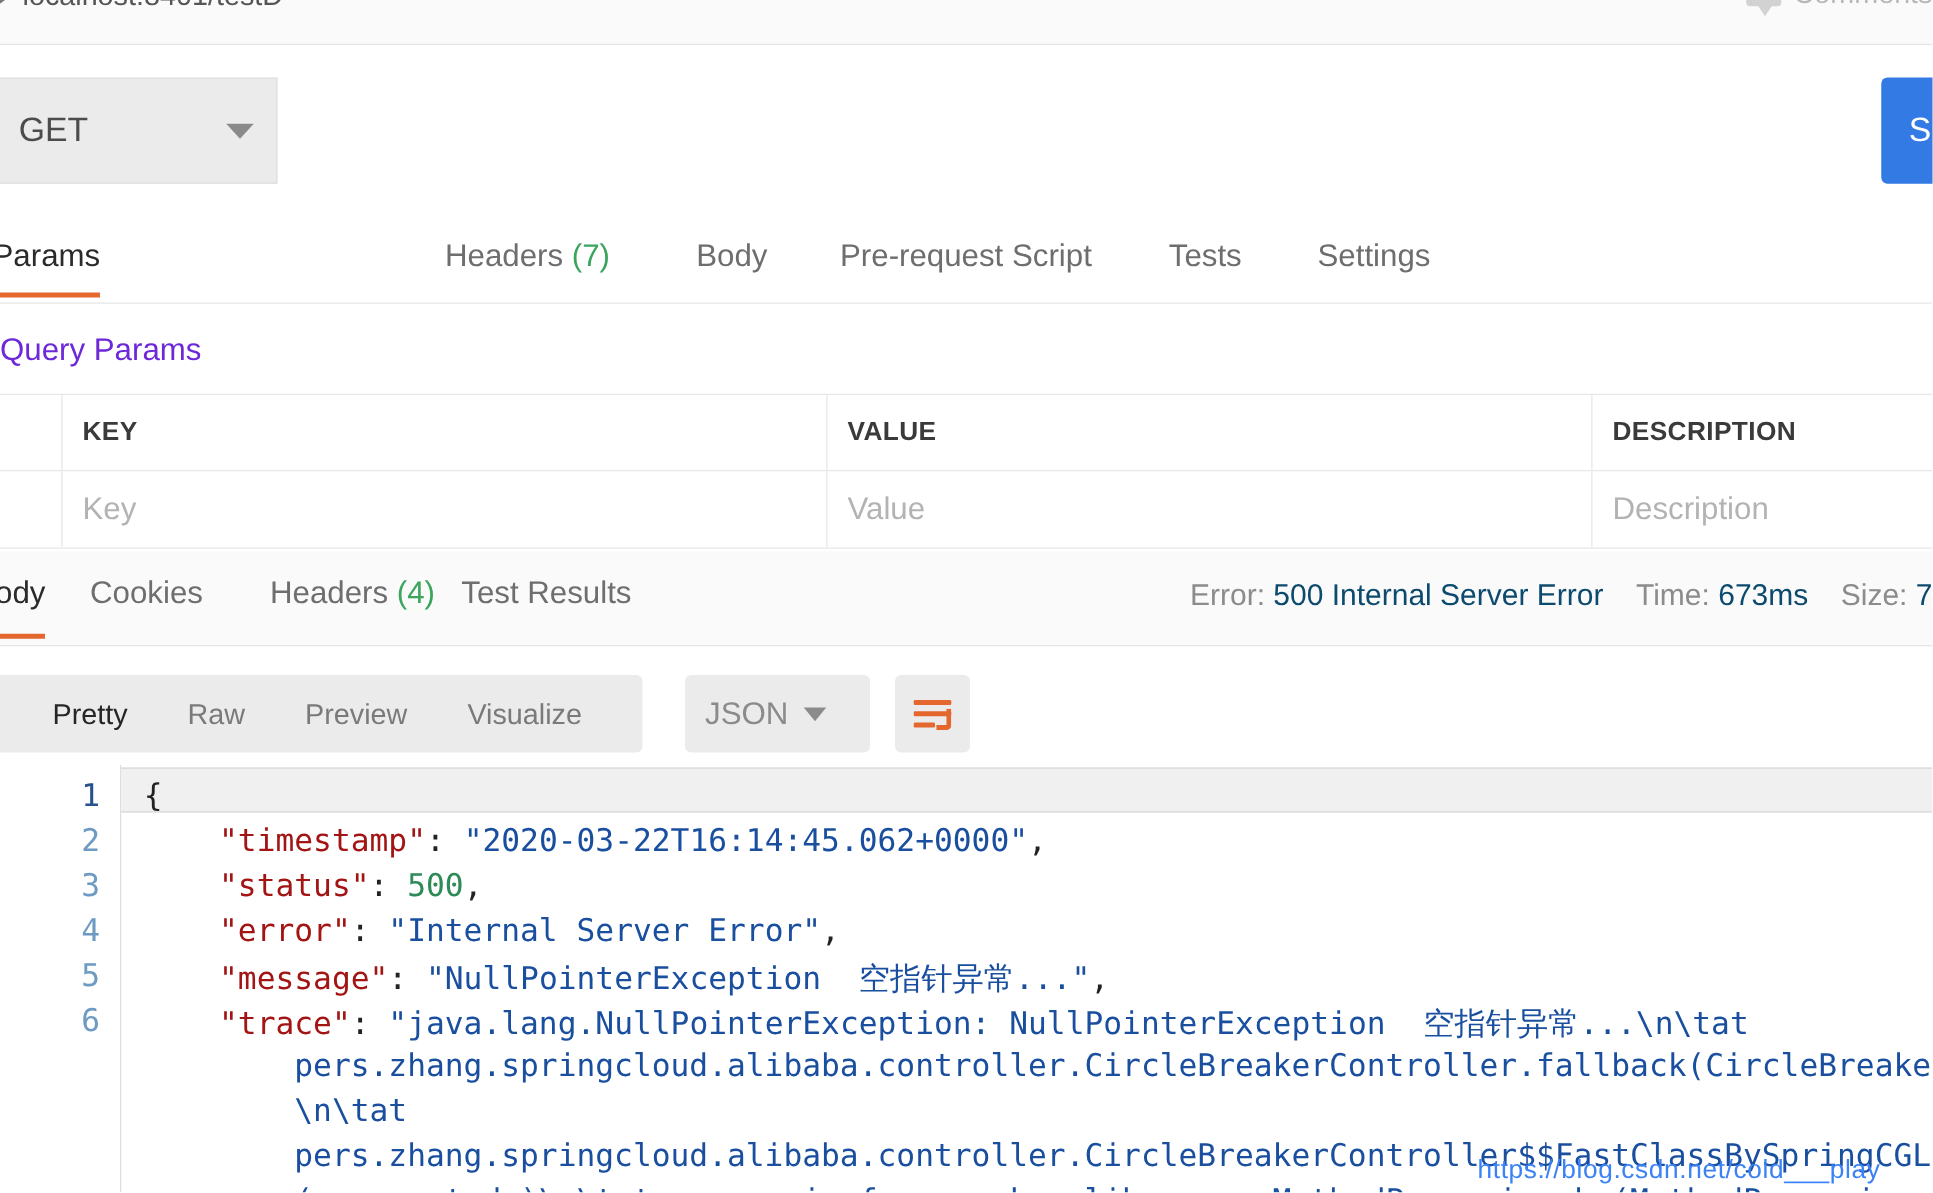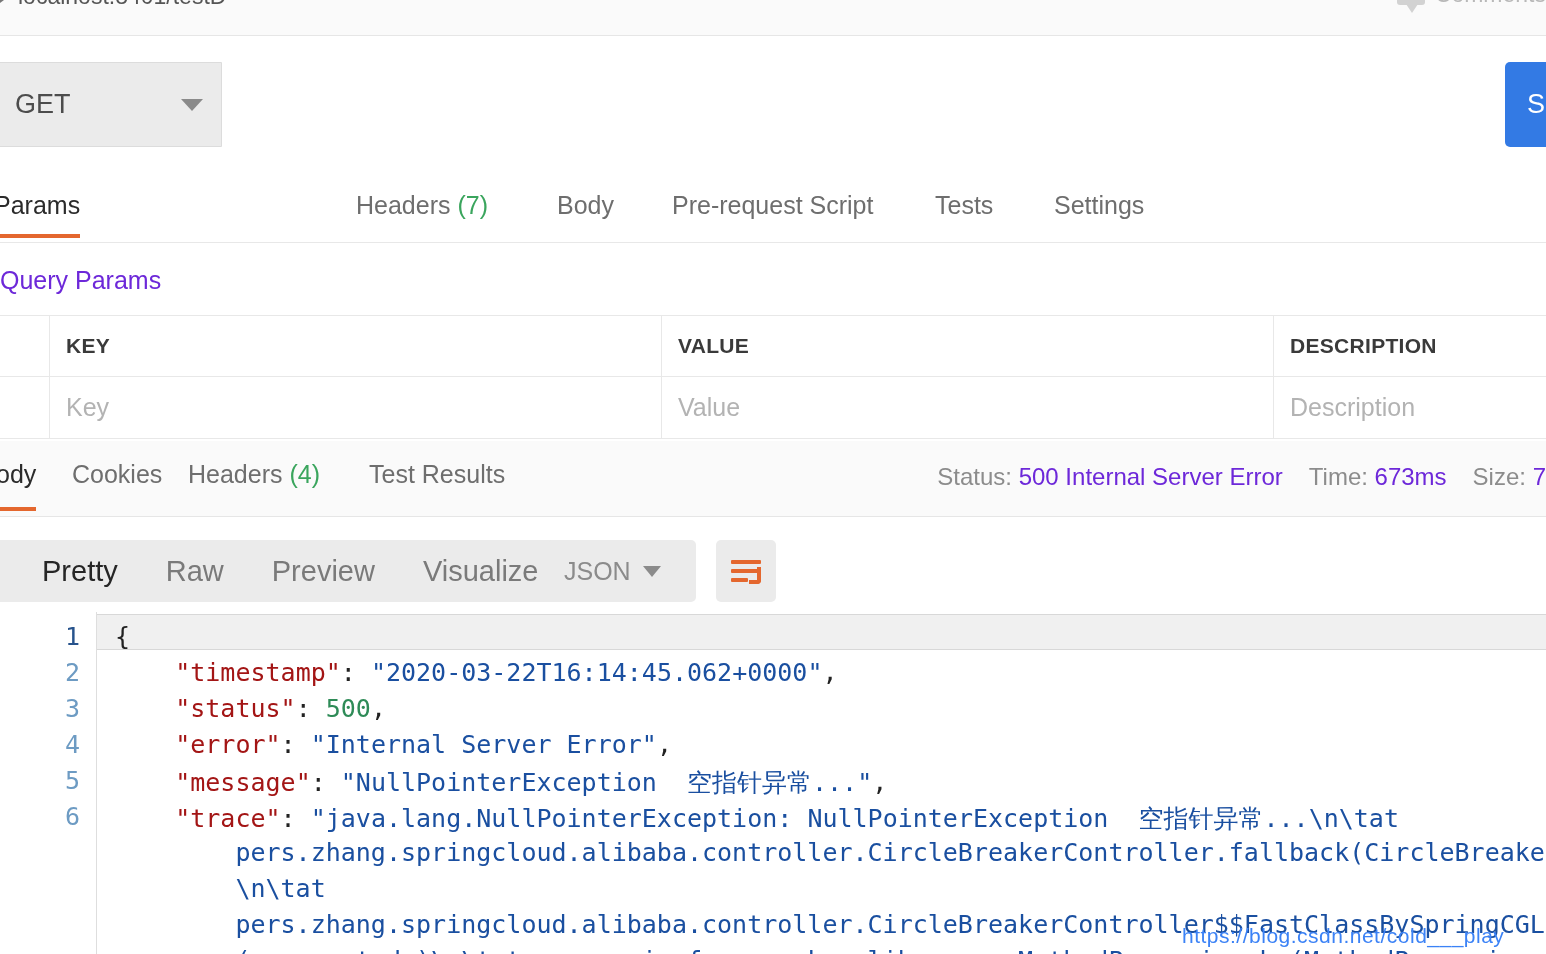--- a/index.html
+++ b/index.html
@@ -130,32 +130,32 @@
     content: ""; position: absolute; left: 0; right: 0; bottom: 0;
     height: 4px; background: #e4672e;
   }
   .resp-tab .cnt { color: #3aa55d; }
   .resp-meta {
     position: absolute; right: 0; top: 22px;
     display: flex; align-items: center; gap: 26px;
     font-size: 24px; white-space: nowrap;
   }
   .meta-label { color: #8c8c8c; }
-  .meta-val { color: #6d28d9; }
+  .meta-val { color: #0c4a6e; }
 
   
   .body-toolbar {
     position: absolute; left: 0; top: 540px; width: 1546px; height: 62px;
   }
   .seg {
     position: absolute; left: -6px; top: 0; height: 62px;
     background: #ebebeb; border-radius: 5px;
     display: flex; align-items: center; padding: 0 24px;
   }
-  .seg-item { font-size: 29px; color: #7a7a7a; padding: 0 24px; white-space: nowrap; text-align: right; }
+  .seg-item { font-size: 23px; color: #7a7a7a; padding: 0 24px; white-space: nowrap; text-align: right; }
   .seg-item.active { color: #262626; }
   .fmt-box {
     position: absolute; left: 548px; top: 0; width: 148px; height: 62px;
     background: #ebebeb; border-radius: 5px;
     display: flex; align-items: center; padding: 0 16px; gap: 12px;
   }
   .fmt-label { font-size: 25px; color: #8b8b8b; }
   .fmt-caret {
     width: 0; height: 0; border-left: 9px solid transparent;
     border-right: 9px solid transparent; border-top: 11px solid #8b8b8b;
@@ -260,25 +260,25 @@
       <div class="qp-cell qp-key">Key</div>
       <div class="qp-cell qp-val">Value</div>
       <div class="qp-cell qp-desc">Description</div>
     </div>
   </div>
 
   <div class="resp-bar">
     <div class="resp-tabs" id="resp-tabs">
         <div class="resp-tab active" style="position: absolute; left: -4px;"><span>ody</span></div>
         <div class="resp-tab" style="position: absolute; left: 72px;"><span>Cookies</span></div>
-        <div class="resp-tab" style="position: absolute; left: 188px;"><span>Headers</span><span class="cnt"> (4)</span></div>
+        <div class="resp-tab" style="position: absolute; left: 216px;"><span>Headers</span><span class="cnt"> (4)</span></div>
         <div class="resp-tab" style="position: absolute; left: 369px;"><span>Test Results</span></div>
       </div>
     <div class="resp-meta">
-      <span><span class="meta-label">Status:</span>
+      <span><span class="meta-label">Error:</span>
       <span class="meta-val">500 Internal Server Error</span></span>
       <span><span class="meta-label">Time:</span>
       <span class="meta-val">673ms</span></span>
       <span><span class="meta-label">Size:</span>
       <span class="meta-val">7</span></span>
     </div>
   </div>
 
   <div class="body-toolbar">
     <div class="seg" id="seg-group">

